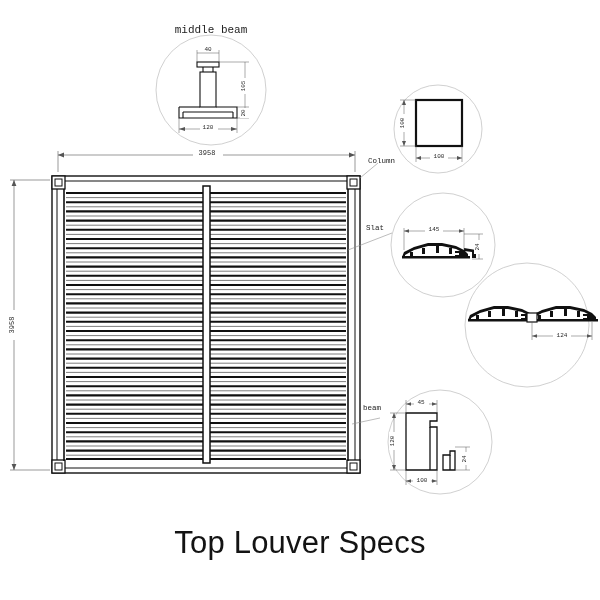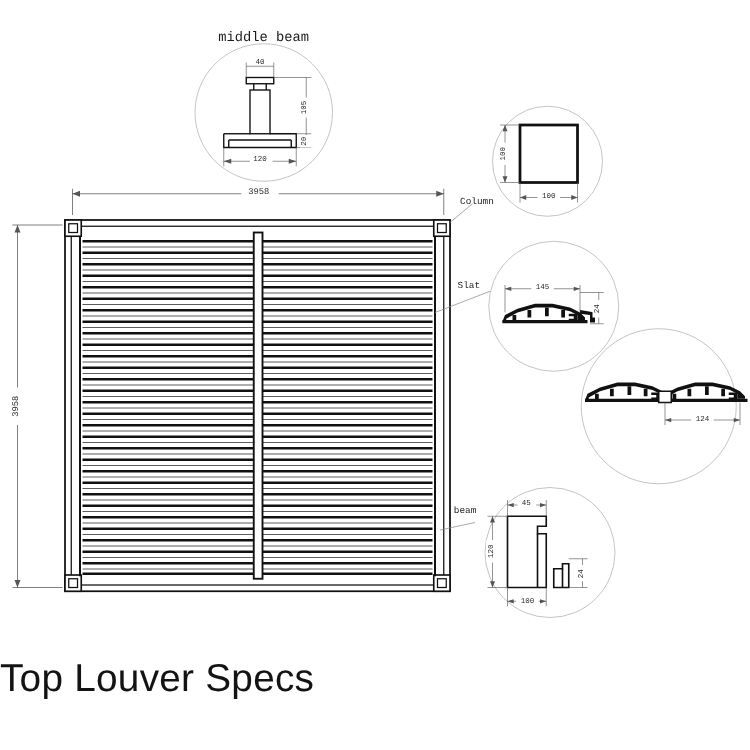--- a/index.html
+++ b/index.html
@@ -22,20 +22,21 @@
     height: 600px;
   }
   #stage svg {
     display: block;
   }
   .title {
     position: absolute;
     left: 0;
     top: 525px;
     width: 600px;
+    text-align: center;
     font-family: "Liberation Sans", sans-serif;
     font-size: 31px;
     font-weight: 400;
     color: #131313;
     letter-spacing: 0.2px;
     white-space: nowrap;
   }
   text.dim {
     font-family: "Liberation Mono", monospace;
     font-size: 7px;

